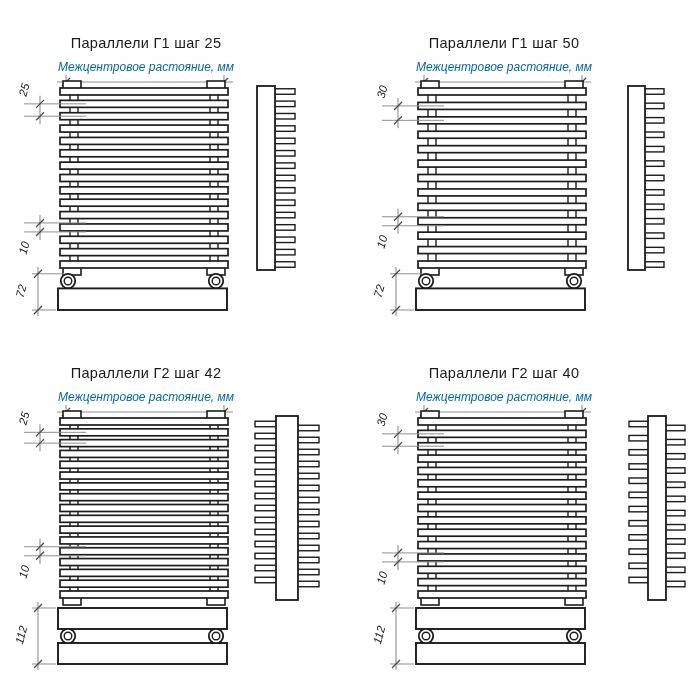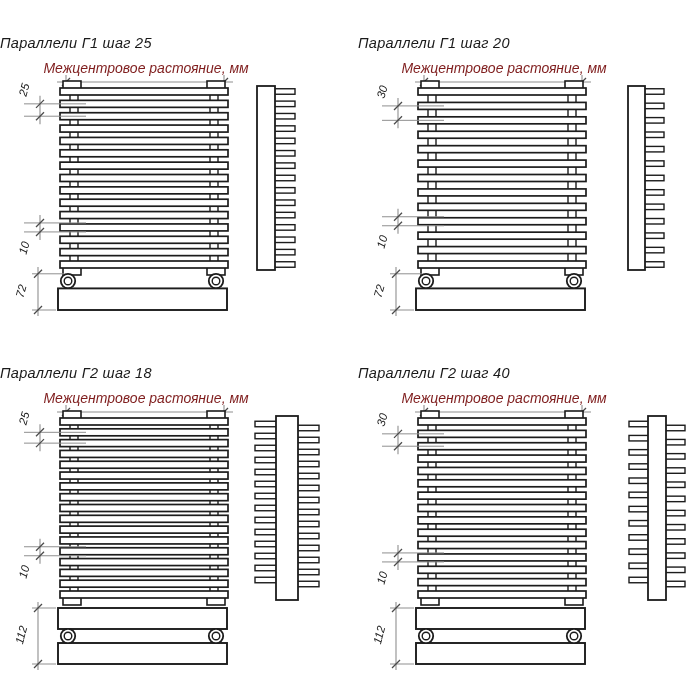--- a/index.html
+++ b/index.html
@@ -3,26 +3,26 @@
 <meta charset="utf-8">
 <style>
   html,body{margin:0;padding:0;}
   body{
     width:700px;height:700px;background:#ffffff;
     font-family:"Liberation Sans", sans-serif;
   }
   #canvas{position:relative;width:700px;height:700px;overflow:hidden;background:#fff;}
   .quad{position:absolute;width:342px;height:348px;}
   .q-title{
-    position:absolute;top:35px;left:0;width:292px;
-    font-size:14.5px;font-style:italic;color:#1a1a1a;letter-spacing:.3px;white-space:nowrap;
+    position:absolute;top:35px;left:0;width:292px;text-align:center;
+    font-size:14.5px;color:#1a1a1a;letter-spacing:.3px;white-space:nowrap;
   }
   .q-subtitle{
     position:absolute;top:60px;left:0;width:292px;text-align:center;
-    font-size:14px;font-style:italic;color:#7f1d1d;white-space:nowrap;
+    font-size:12px;font-style:italic;color:#0369a1;white-space:nowrap;
   }
   .q-svg{position:absolute;left:0;top:0;width:342px;height:348px;}
 </style>
 </head>
 <body>
 
 <div id="canvas">
 
   <section class="quad" style="left:0;top:0">
     <div class="q-title">Параллели Г1 шаг 25</div>
@@ -106,21 +106,21 @@
           <line x1="24" y1="231.92857142857144" x2="86" y2="231.92857142857144" stroke="#8f8f8f" stroke-width="1"></line>
           <line x1="40" y1="214.92857142857144" x2="40" y2="239.92857142857144" stroke="#8f8f8f" stroke-width="1.1"></line>
           <line x1="36" y1="226.92857142857144" x2="44" y2="218.92857142857144" stroke="#4a4a4a" stroke-width="1.3"></line>
           <line x1="36" y1="235.92857142857144" x2="44" y2="227.92857142857144" stroke="#4a4a4a" stroke-width="1.3"></line>
           <text x="28" y="248.92857142857144" fill="#1a1a1a" font-size="11.5" font-style="italic" font-family="&quot;Liberation Sans&quot;, sans-serif" text-anchor="middle" transform="rotate(-75 28 248.92857142857144)">10</text>
         </g>
       </svg>
   </section>
 
   <section class="quad" style="left:358px;top:0">
-    <div class="q-title">Параллели Г1 шаг 20</div>
+    <div class="q-title">Параллели Г1 шаг 50</div>
     <div class="q-subtitle">Межцентровое растояние, мм</div>
     <svg class="q-svg" viewBox="0 0 342 348">
         <g>
           <line x1="57" y1="82" x2="233" y2="82" stroke="#8f8f8f" stroke-width="1.1"></line>
           <line x1="66" y1="75" x2="66" y2="88" stroke="#8f8f8f" stroke-width="1.1"></line>
           <line x1="224" y1="75" x2="224" y2="88" stroke="#8f8f8f" stroke-width="1.1"></line>
           <line x1="62" y1="86" x2="70" y2="78" stroke="#4a4a4a" stroke-width="1.3"></line>
           <line x1="220" y1="86" x2="228" y2="78" stroke="#4a4a4a" stroke-width="1.3"></line>
         </g>
         <g>
@@ -190,21 +190,21 @@
           <line x1="24" y1="225.75" x2="86" y2="225.75" stroke="#8f8f8f" stroke-width="1"></line>
           <line x1="40" y1="208.75" x2="40" y2="233.75" stroke="#8f8f8f" stroke-width="1.1"></line>
           <line x1="36" y1="220.75" x2="44" y2="212.75" stroke="#4a4a4a" stroke-width="1.3"></line>
           <line x1="36" y1="229.75" x2="44" y2="221.75" stroke="#4a4a4a" stroke-width="1.3"></line>
           <text x="28" y="242.75" fill="#1a1a1a" font-size="11.5" font-style="italic" font-family="&quot;Liberation Sans&quot;, sans-serif" text-anchor="middle" transform="rotate(-75 28 242.75)">10</text>
         </g>
       </svg>
   </section>
 
   <section class="quad" style="left:0;top:330px">
-    <div class="q-title">Параллели Г2 шаг 18</div>
+    <div class="q-title">Параллели Г2 шаг 42</div>
     <div class="q-subtitle">Межцентровое растояние, мм</div>
     <svg class="q-svg" viewBox="0 0 342 348">
         <g>
           <line x1="57" y1="82" x2="233" y2="82" stroke="#8f8f8f" stroke-width="1.1"></line>
           <line x1="66" y1="75" x2="66" y2="88" stroke="#8f8f8f" stroke-width="1.1"></line>
           <line x1="224" y1="75" x2="224" y2="88" stroke="#8f8f8f" stroke-width="1.1"></line>
           <line x1="62" y1="86" x2="70" y2="78" stroke="#4a4a4a" stroke-width="1.3"></line>
           <line x1="220" y1="86" x2="228" y2="78" stroke="#4a4a4a" stroke-width="1.3"></line>
         </g>
         <g>

